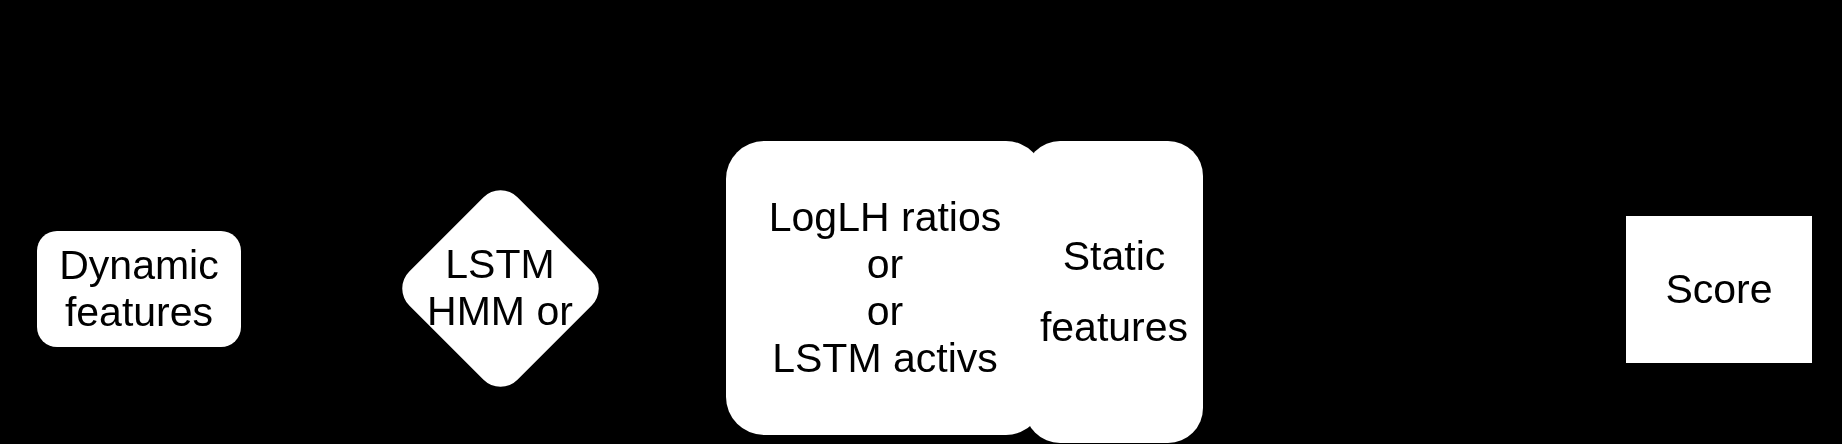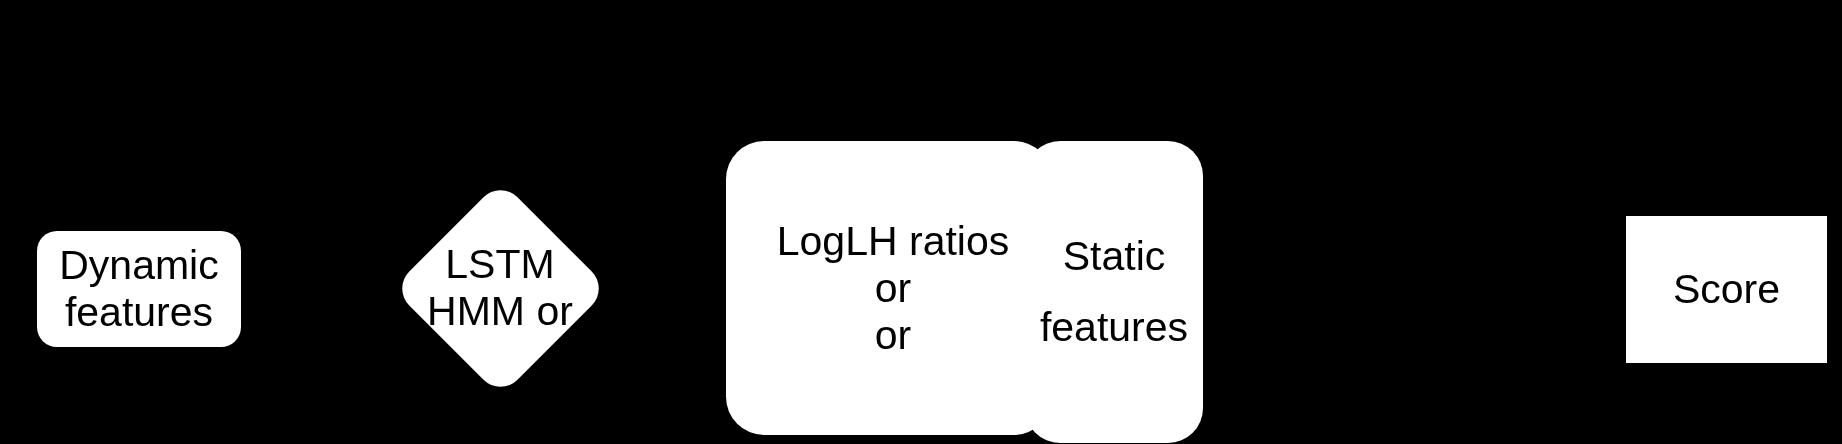--- a/index.html
+++ b/index.html
@@ -61,24 +61,24 @@
     justify-content: center;
     text-align: center;
     color: var(--ink, #000000);
     font-size: 41px;
     line-height: 47px;
   }
 
   
   .pos-dynamic { left: 37px;  top: 231px; width: 204px; height: 116px; }
   .pos-hmm     { left: 392px; top: 180px; }
-  .pos-ratios  { left: 726px; top: 141px; width: 318px; height: 294px; padding-left: 8px; }
+  .pos-ratios  { left: 726px; top: 141px; width: 318px; height: 294px; }
   .pos-static  { left: 1025px; top: 141px; width: 178px; height: 302px; gap: 24px; }
   .pos-rf      { left: 1278px; top: 180px; }
-  .pos-score   { left: 1626px; top: 216px; width: 201px; height: 147px; }
+  .pos-score   { left: 1626px; top: 216px; width: 186px; height: 147px; }
 </style>
 </head>
 <body>
 
 <div class="stage">
 
   <div class="node rounded-20 pos-dynamic">
     <span class="line">Dynamic</span>
     <span class="line">features</span>
   </div>
@@ -88,20 +88,21 @@
     <div class="diamond-label">
       <span class="line">LSTM</span>
       <span class="line">HMM or</span>
     </div>
   </div>
 
   <div class="node rounded-38 pos-ratios">
     <span class="line">LogLH ratios</span>
     <span class="line">or</span>
     <span class="line">or</span>
+    <span class="line">LSTM activs</span>
   </div>
 
   <div class="node rounded-35 pos-static">
     <span class="line">Static</span>
     <span class="line">features</span>
   </div>
 
 
   <div class="node sharp pos-score">
     <span class="line">Score</span>

